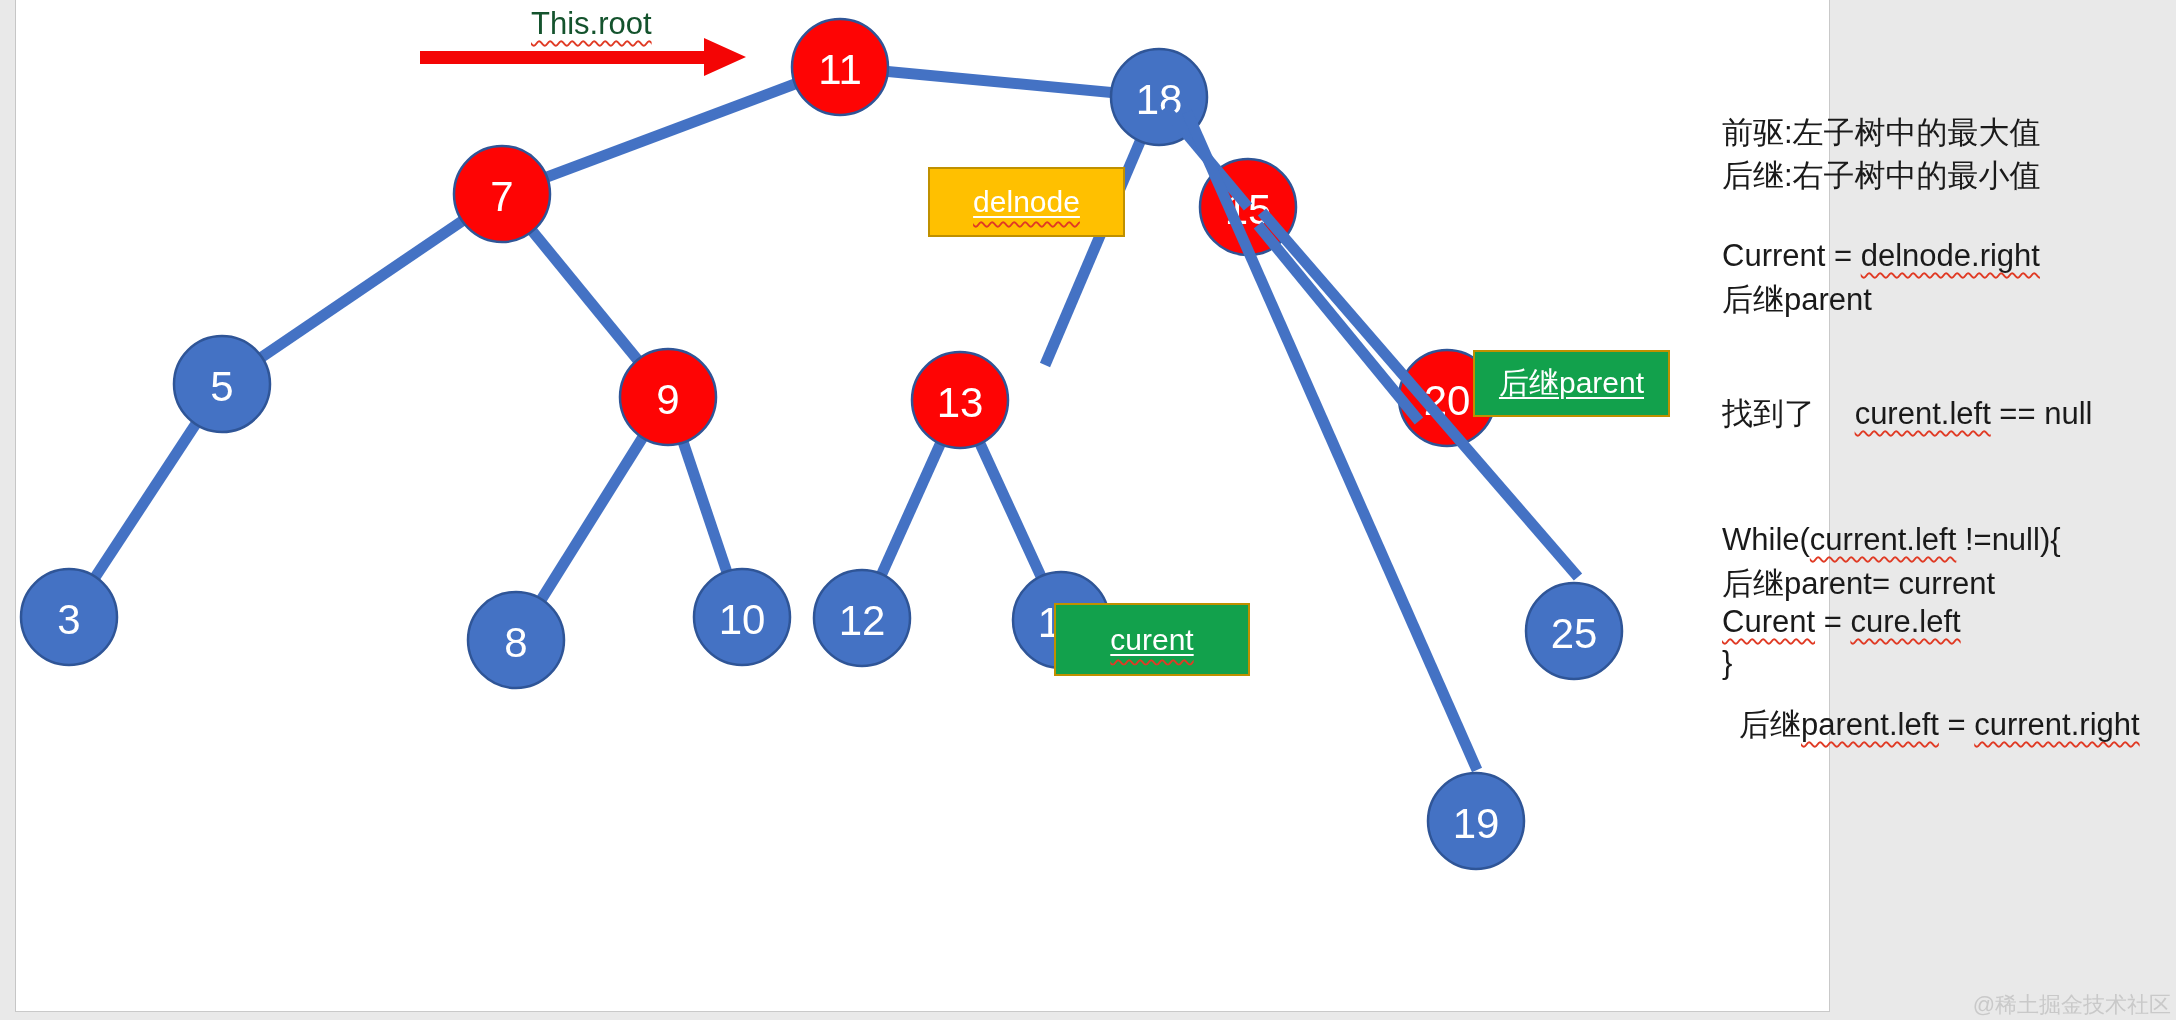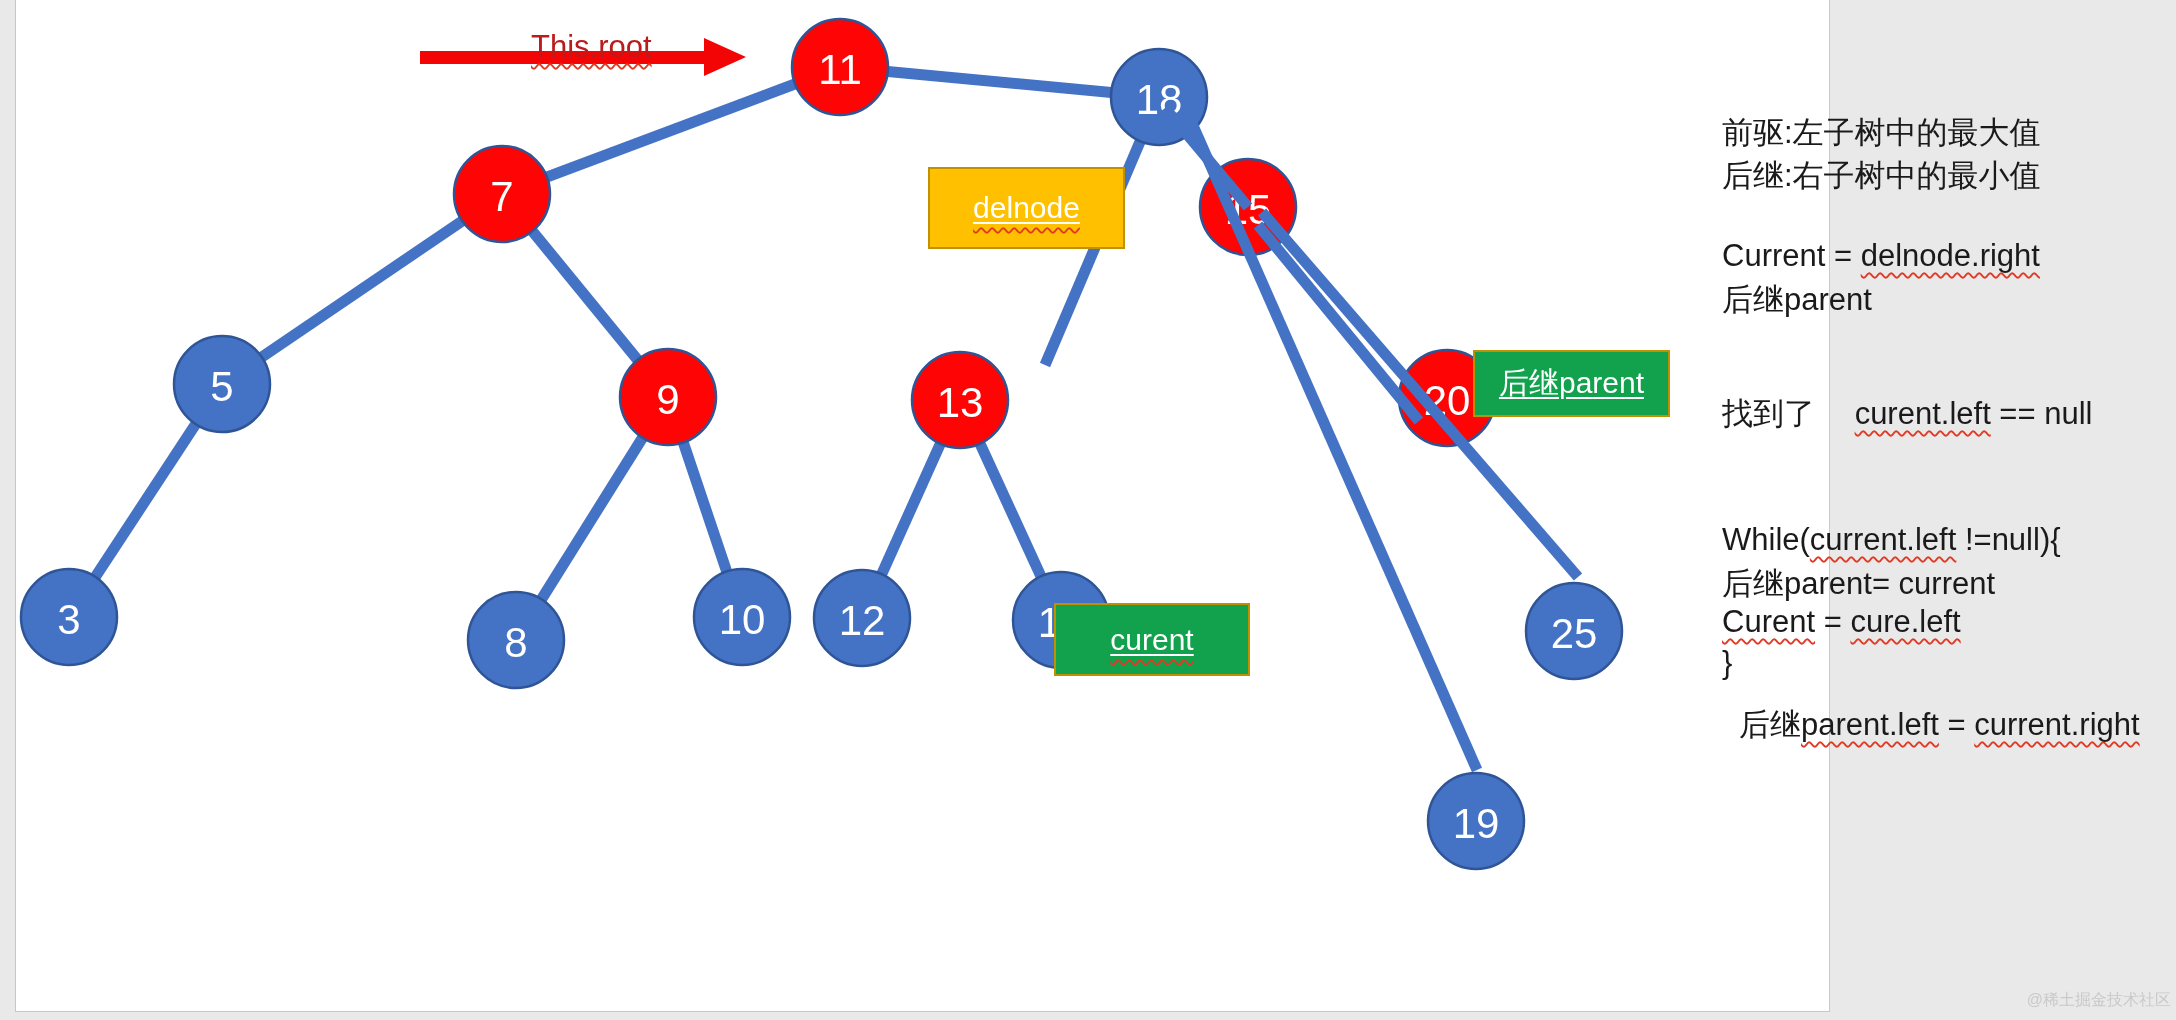--- a/index.html
+++ b/index.html
@@ -12,22 +12,22 @@
   #tree-svg{position:absolute;left:0;top:0;}
   .anno-box{position:absolute;display:flex;align-items:center;justify-content:center;
             box-sizing:border-box;font-size:30px;color:#fff;white-space:nowrap;}
   .box-wavy{text-decoration:underline;text-decoration-style:wavy;text-decoration-color:#e03a24;
             text-decoration-thickness:2px;text-underline-offset:9px;}
   .box-solid{text-decoration:underline;text-decoration-style:solid;text-decoration-color:#ffffff;
              text-decoration-thickness:2px;text-underline-offset:4px;}
   .note-line{position:absolute;font-size:31px;color:#1a1a1a;white-space:pre;}
   .wavy{text-decoration:underline;text-decoration-style:wavy;text-decoration-color:#e03a24;
         text-decoration-thickness:2px;text-underline-offset:6px;}
-  .this-root{position:absolute;left:531px;top:6px;font-size:31px;color:#b91c1c;margin-top:23px;}
-  .watermark{position:absolute;right:5px;top:990px;font-size:16px;color:#c9c9c9;}
+  .this-root{position:absolute;left:531px;top:6px;font-size:31px;color:#14532d;}
+  .watermark{position:absolute;right:5px;top:990px;font-size:22px;color:#c9c9c9;}
 </style>
 </head>
 <body>
 
 <div class="page">
   <div class="slide"></div>
 
 
   <svg id="tree-svg" width="2176" height="1020" viewBox="0 0 2176 1020">
       <line x1="222" y1="384" x2="69" y2="617" stroke="#4472C4" stroke-width="11"></line>
@@ -71,21 +71,21 @@
       <circle cx="1574" cy="631" r="48" fill="#4472C4" stroke="#2F5597" stroke-width="2.5"></circle>
       <text x="1574" y="633" fill="#ffffff" font-size="42" text-anchor="middle" dominant-baseline="central">25</text>
       <line x1="1165" y1="108" x2="1248" y2="207" stroke="#4472C4" stroke-width="11"></line>
       <line x1="1187" y1="112" x2="1477" y2="770" stroke="#4472C4" stroke-width="11"></line>
       <line x1="1258" y1="225" x2="1419" y2="421" stroke="#4472C4" stroke-width="11"></line>
       <line x1="1262" y1="212" x2="1578" y2="577" stroke="#4472C4" stroke-width="11"></line>
       <polygon points="420,51 704,51 704,38 746,57 704,76 704,64 420,64" fill="#f40505"></polygon>
     </svg>
 
   <div id="labels-layer">
-      <div class="anno-box" style="left: 928px; top: 167px; width: 197px; height: 82px; background: rgb(255, 192, 0); border: 2px solid rgb(191, 144, 0);">
+      <div class="anno-box" style="left: 928px; top: 167px; width: 197px; height: 70px; background: rgb(255, 192, 0); border: 2px solid rgb(191, 144, 0);">
         <span class="box-wavy"><span class="box-solid">delnode</span></span>
       </div>
       <div class="anno-box" style="left: 1473px; top: 350px; width: 197px; height: 67px; background: rgb(18, 161, 76); border: 2px solid rgb(191, 144, 0);">
         <span><span class="box-solid">后继parent</span></span>
       </div>
       <div class="anno-box" style="left: 1054px; top: 603px; width: 196px; height: 73px; background: rgb(18, 161, 76); border: 2px solid rgb(191, 144, 0);">
         <span class="box-wavy"><span class="box-solid">curent</span></span>
       </div>
     </div>
 

